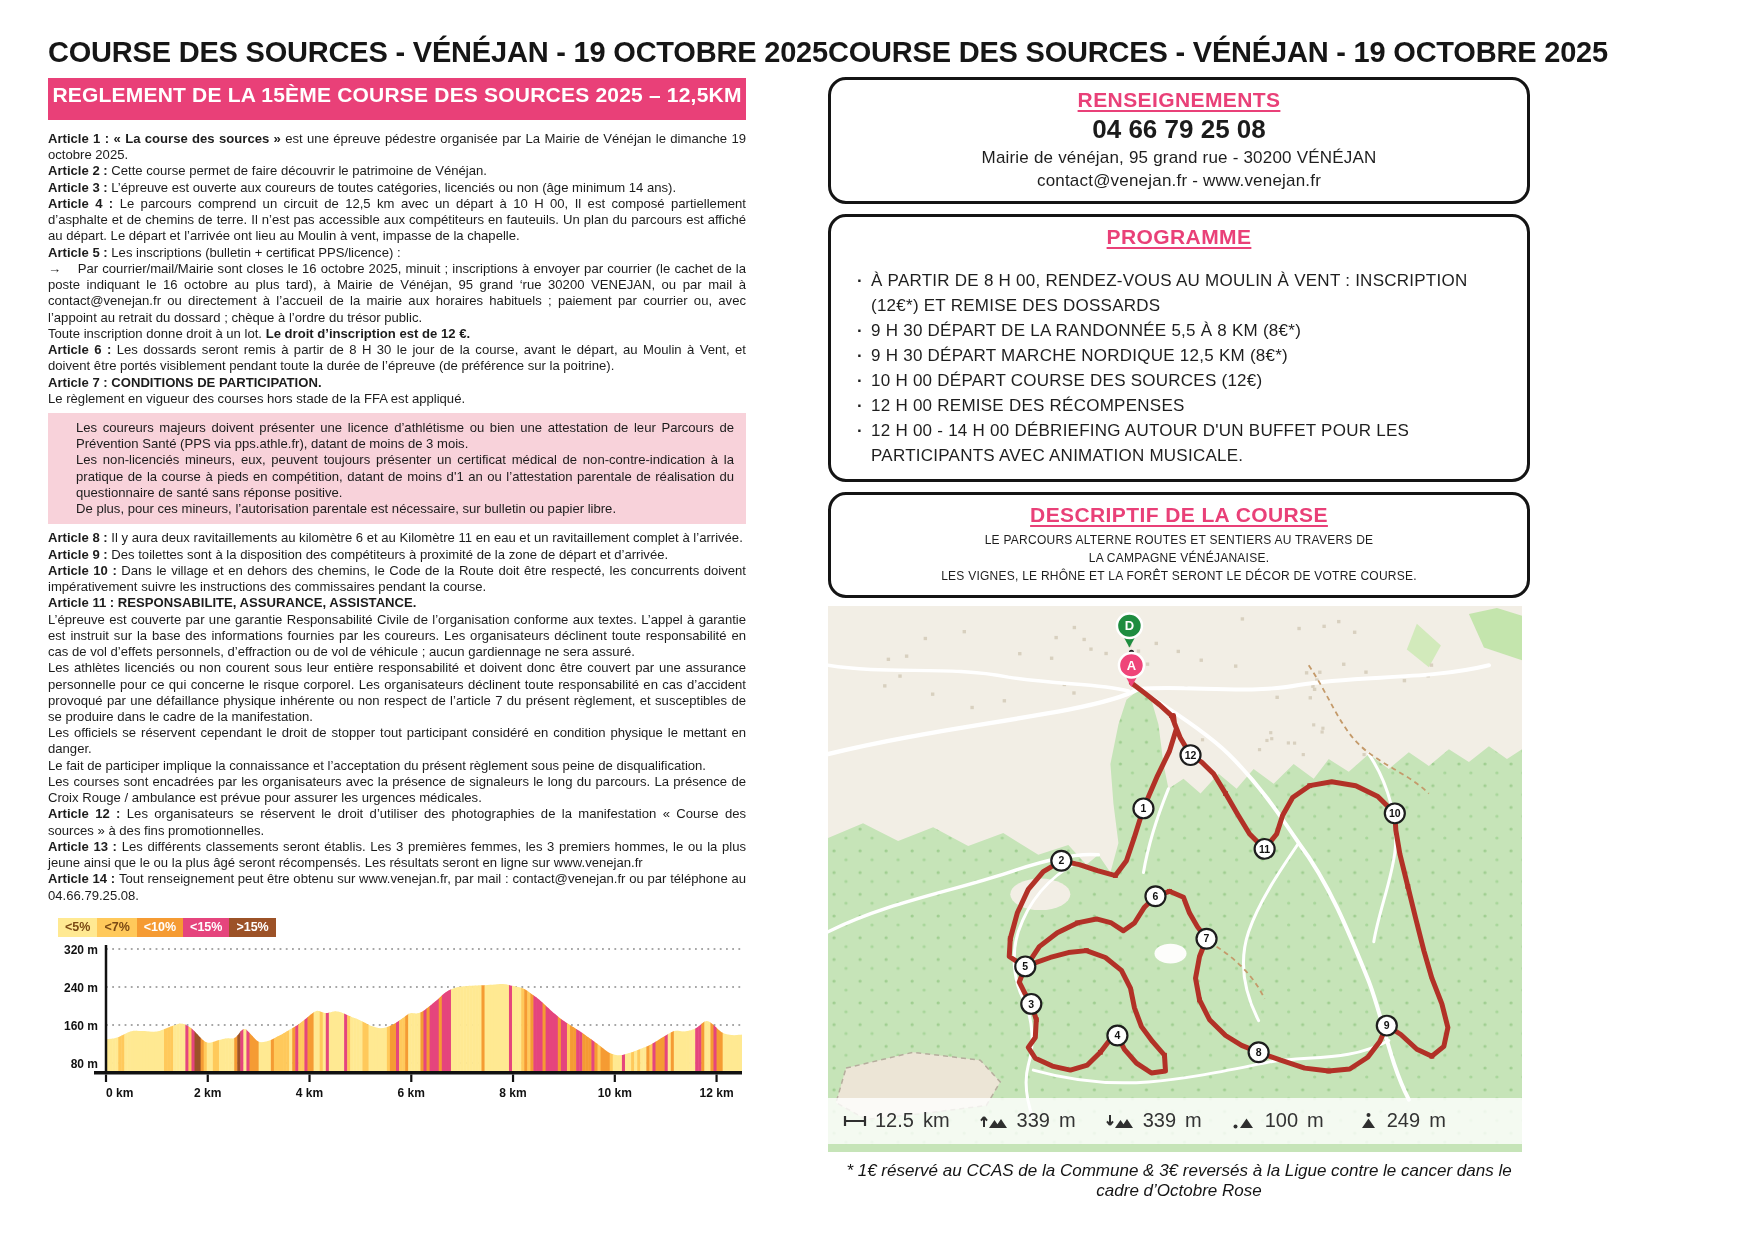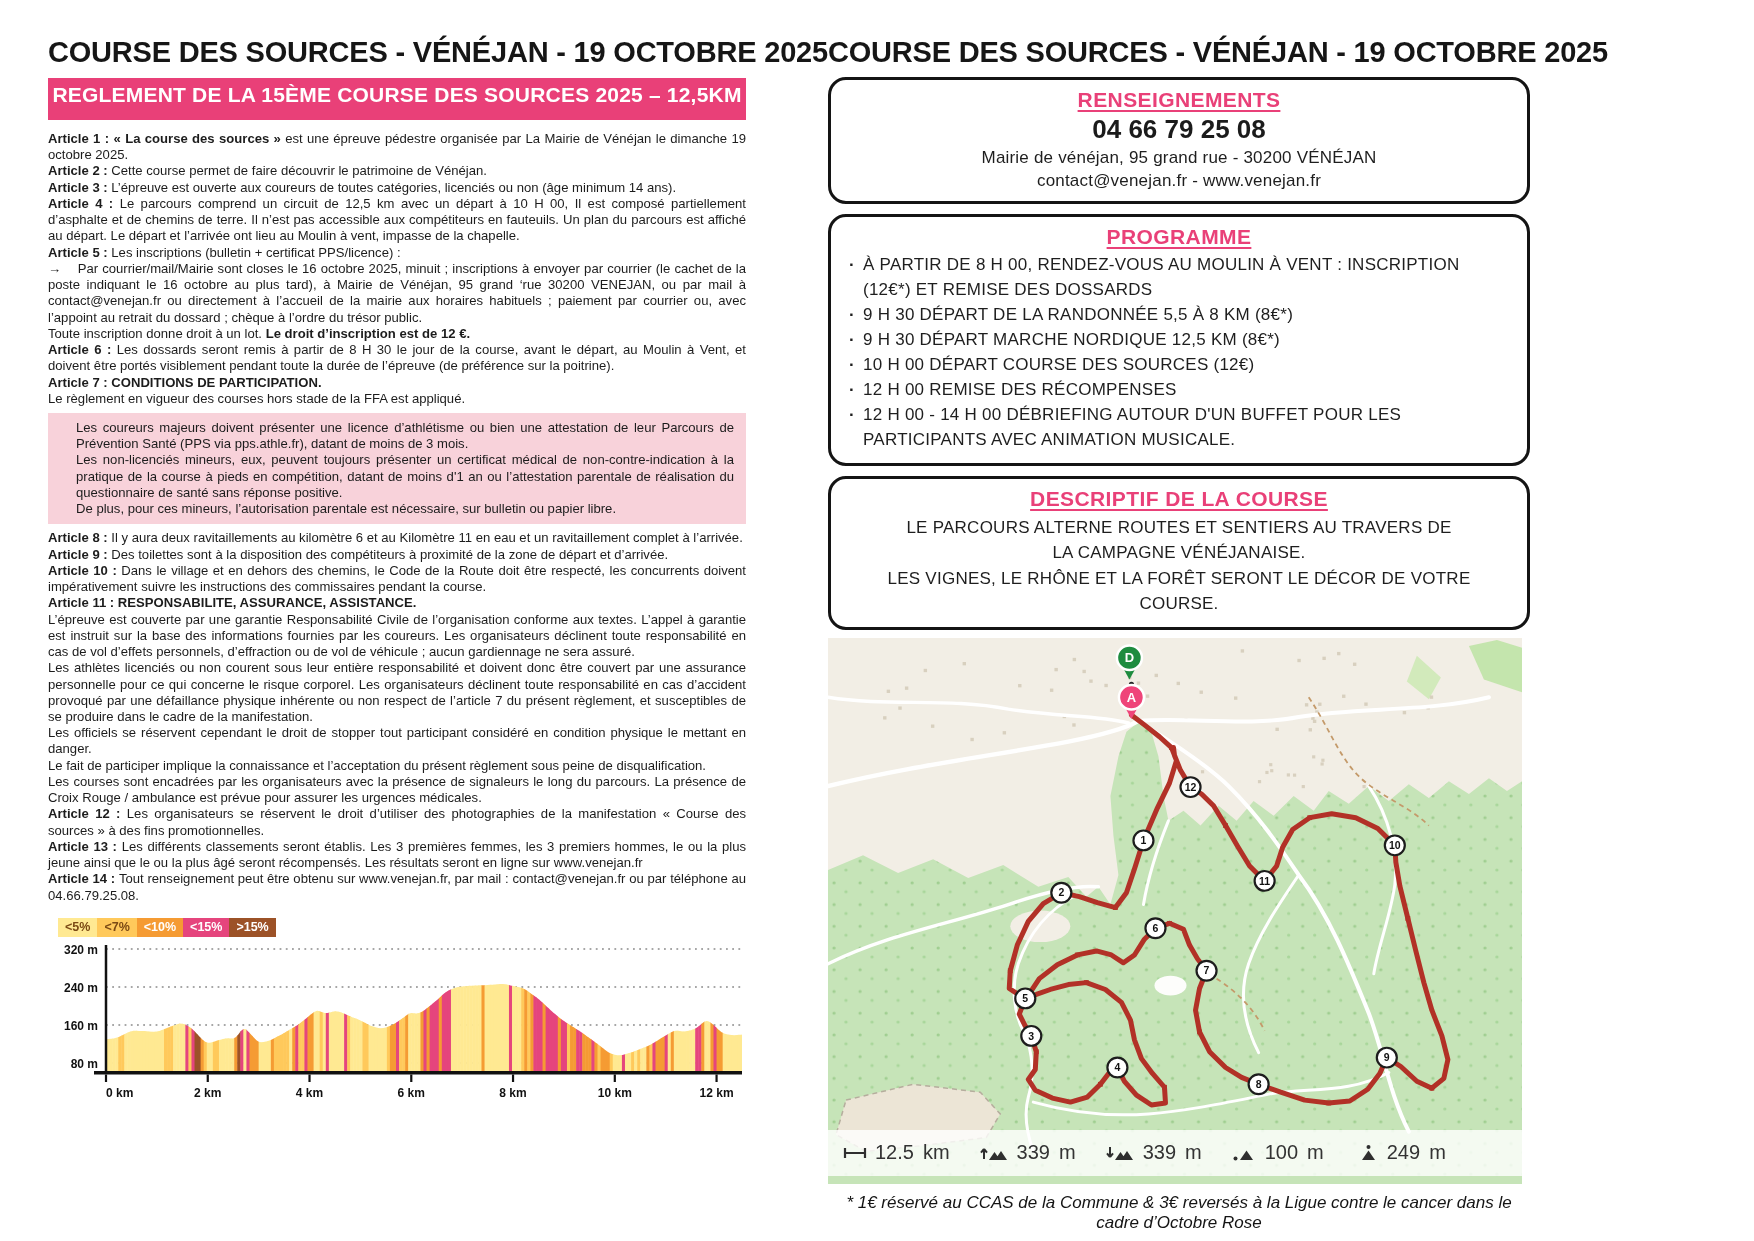--- a/index.html
+++ b/index.html
@@ -28,35 +28,35 @@
   .reg-body p{margin:0;}
   .reg-body .bold{font-weight:bold;}
   .pink-box{background:var(--boxpink);margin:6px 0;padding:7px 12px 7px 28px;}
   
   .chart-wrap{margin-top:14px;}
   .chart-legend{display:flex;margin-left:10px;}
   .chart-legend span{font-size:12.5px;font-weight:bold;padding:2px 7px;line-height:1.25;}
   
   .rbox{
     border:3px solid #141414;border-radius:18px;background:#fff;
-    padding:8px 16px 10px;margin-top:10px;text-align:center;
+    padding:8px 24px 10px;margin-top:10px;text-align:center;
   }
   .rbox-heading{
     color:var(--accent);font-weight:bold;font-size:21px;letter-spacing:0.4px;
     text-decoration:underline;text-underline-offset:3px;display:inline-block;
   }
   .phone{font-size:26px;font-weight:bold;color:#1b1b1b;margin-top:2px;text-align:center;}
   .addr,.contact{font-size:17px;color:#1e1e1e;margin-top:3px;letter-spacing:0.2px;}
-  .prog-list{list-style:none;text-align:left;margin-top:4px;}
+  .prog-list{list-style:none;text-align:left;margin-top:20px;}
   .prog-list li{
     font-size:17px;line-height:1.47;color:#1e1e1e;letter-spacing:0.25px;
     position:relative;padding-left:16px;
   }
   .prog-list li::before{content:"·";position:absolute;left:2px;font-weight:bold;}
-  .desc-lines div{font-size:17px;line-height:1.5;color:#1e1e1e;letter-spacing:0.25px;}
+  .desc-lines div{font-size:12px;line-height:1.5;color:#1e1e1e;letter-spacing:0.25px;}
   .map-wrap{position:relative;margin-top:8px;width:694px;height:546px;}
   .map-wrap svg{display:block;width:100%;height:100%;}
   .stats-bar{
     position:absolute;left:0;right:0;bottom:8px;height:46px;
     background:rgba(255,255,255,0.8);display:flex;align-items:center;
     padding-left:14px;gap:30px;
   }
   .stat{display:flex;align-items:center;gap:7px;font-size:20px;color:#333;}
   .stat .unit{margin-left:2px;}
   .footnote{

